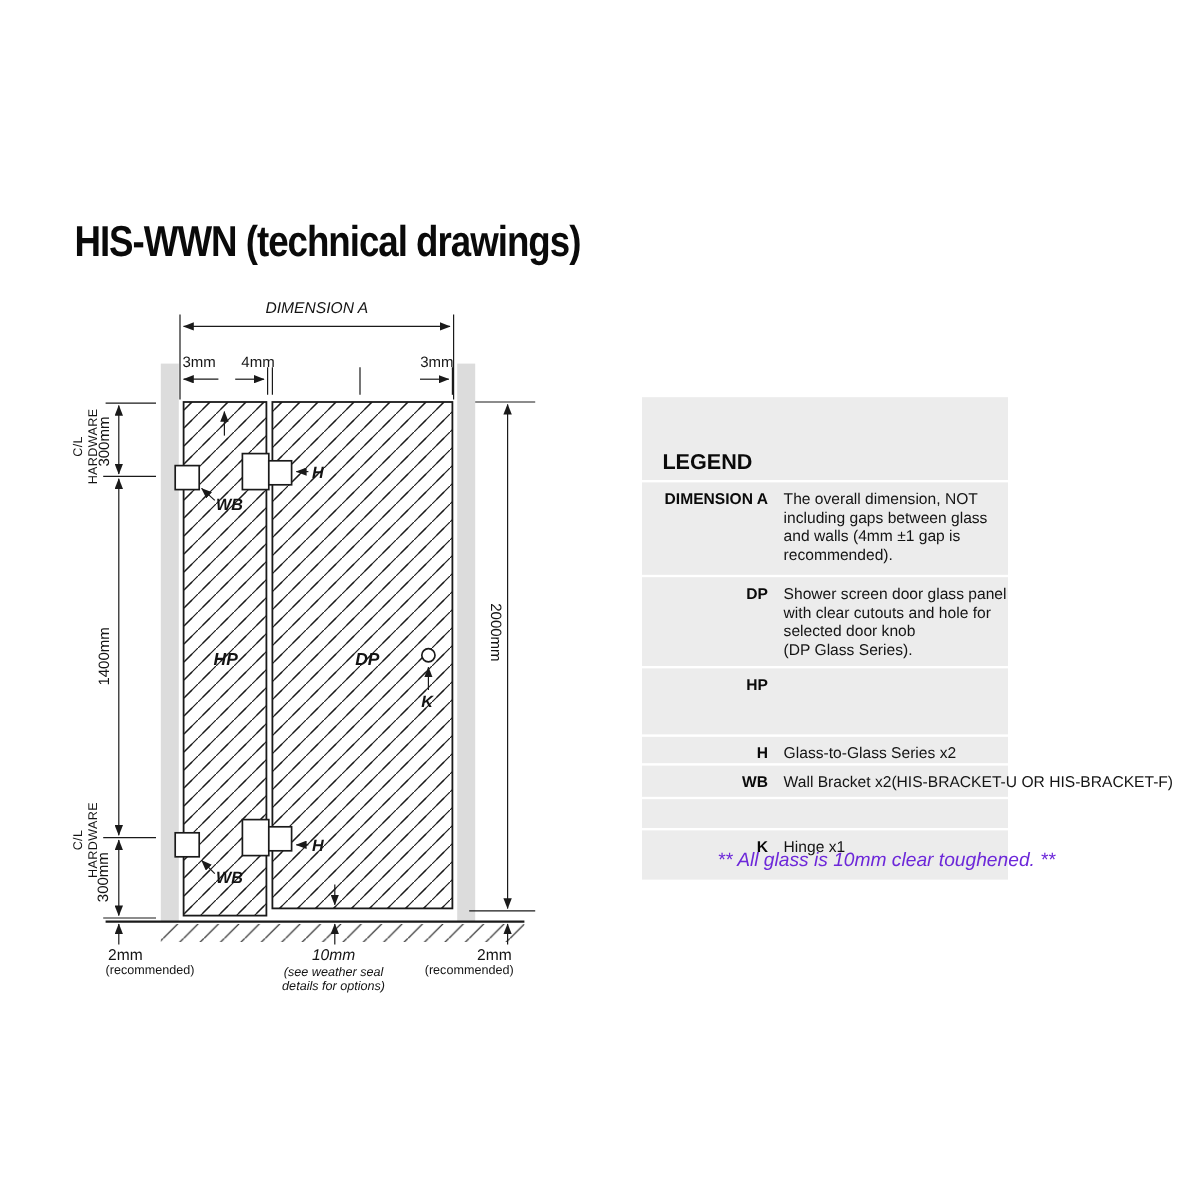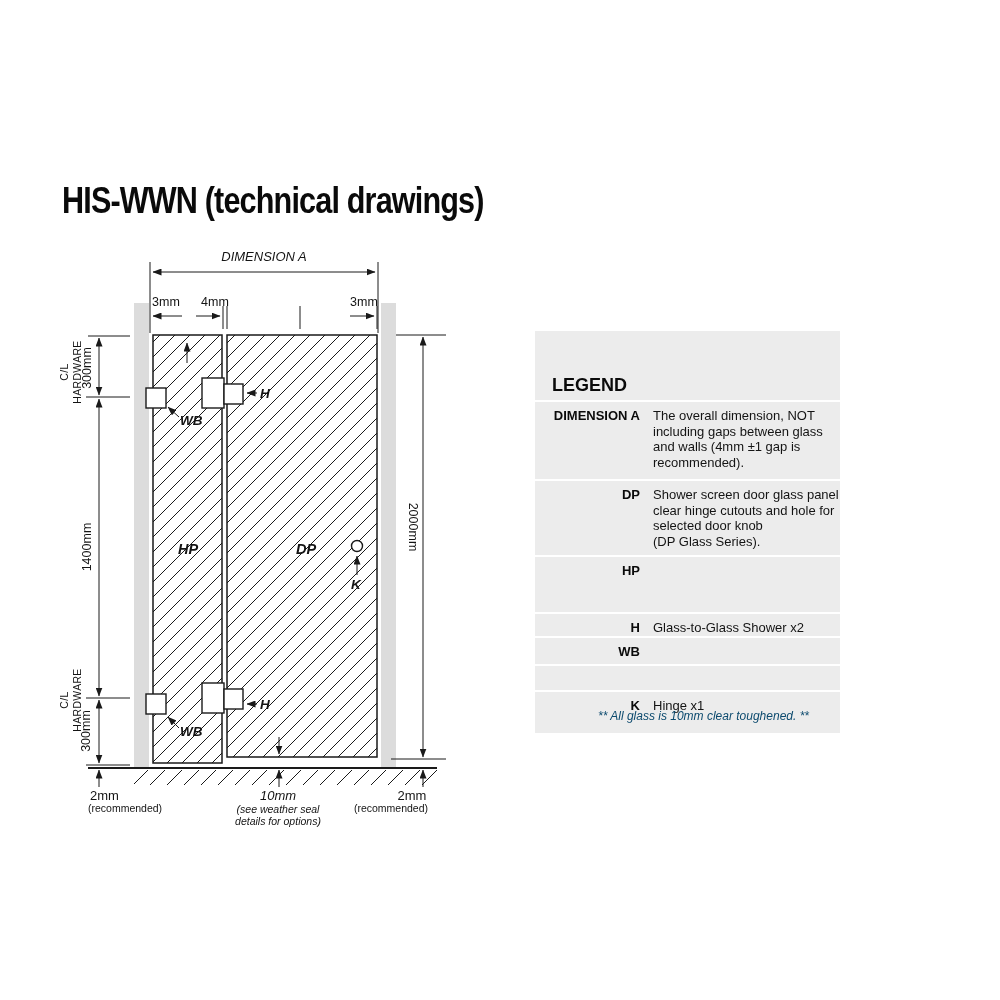--- a/index.html
+++ b/index.html
@@ -26,21 +26,21 @@
   .legend{position:absolute;left:535px;top:331px;width:305px;background:#ececec;}
   .legend-title{box-sizing:border-box;min-height:32px;padding:8px 0 4px 17px;
                 font-size:18px;font-weight:bold;border-bottom:2px solid #fff;color:#0a0a0a;margin-top:36px;}
   .lrow{display:flex;border-bottom:2px solid #fff;box-sizing:border-box;padding-top:6px;}
   .lrow:last-child{border-bottom:none;}
   .lterm{width:105px;flex:none;text-align:right;font-weight:bold;font-size:13px;line-height:15.5px;color:#0a0a0a;}
   .ldesc{margin-left:13px;width:186px;flex:none;font-size:13px;line-height:15.5px;white-space:pre-line;color:#141414;}
   .r1{min-height:79px;} .r2{min-height:76px;} .r3{min-height:57px;} .r4{min-height:24px;}
   .r5{min-height:28px;} .r6{min-height:26px;} .r7{min-height:41px;}
   .lrow.wb .ldesc{white-space:nowrap;width:auto;overflow:visible;}
-  .footnote{position:absolute;left:598px;top:709px;font-size:12px;font-style:italic;color:#0c4a6e;}
+  .footnote{position:absolute;left:598px;top:709px;font-size:16px;font-style:italic;color:#6d28d9;}
 </style>
 </head>
 <body>
 
 <div class="page">
 
   <h1 class="title">HIS-WWN (technical drawings)</h1>
 
   <svg class="drawing" width="480" height="620" viewBox="40 230 480 620">
     <defs>
@@ -159,33 +159,34 @@
     <div class="lrow r1">
       <div class="lterm">DIMENSION A</div>
       <div class="ldesc">The overall dimension, NOT
 including gaps between glass
 and walls (4mm ±1 gap is
 recommended).</div>
     </div>
     <div class="lrow r2">
       <div class="lterm">DP</div>
       <div class="ldesc">Shower screen door glass panel
-clear hinge cutouts and hole for
+with clear cutouts and hole for
 selected door knob
 (DP Glass Series).</div>
     </div>
     <div class="lrow r3">
       <div class="lterm">HP</div>
     </div>
     <div class="lrow r4">
       <div class="lterm">H</div>
-      <div class="ldesc">Glass-to-Glass Shower x2</div>
+      <div class="ldesc">Glass-to-Glass Series x2</div>
     </div>
     <div class="lrow r5 wb">
       <div class="lterm">WB</div>
+      <div class="ldesc">Wall Bracket x2(HIS-BRACKET-U OR HIS-BRACKET-F)</div>
     </div>
     <div class="lrow r6">
       <div class="lterm"></div>
       <div class="ldesc"></div>
     </div>
     <div class="lrow r7">
       <div class="lterm">K</div>
       <div class="ldesc">Hinge x1</div>
     </div>
   </div>

